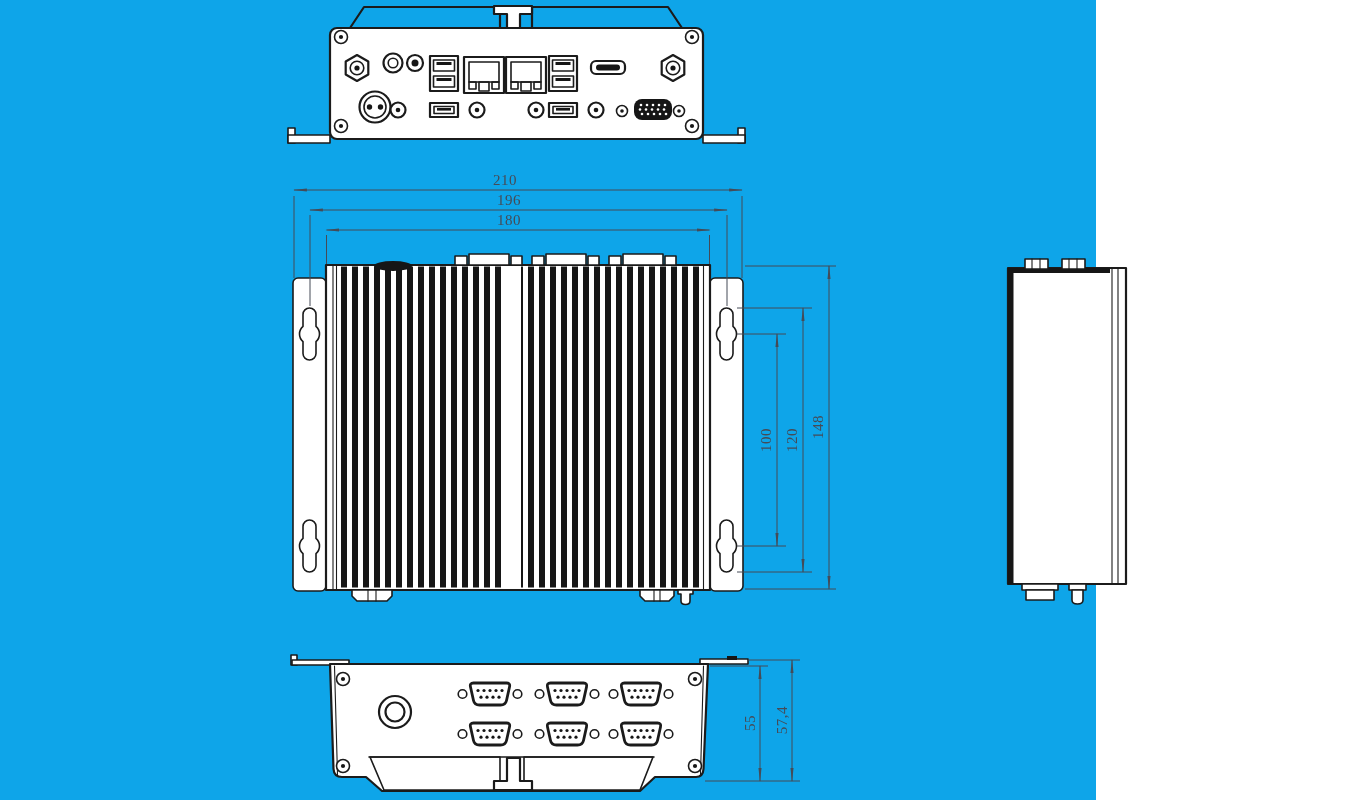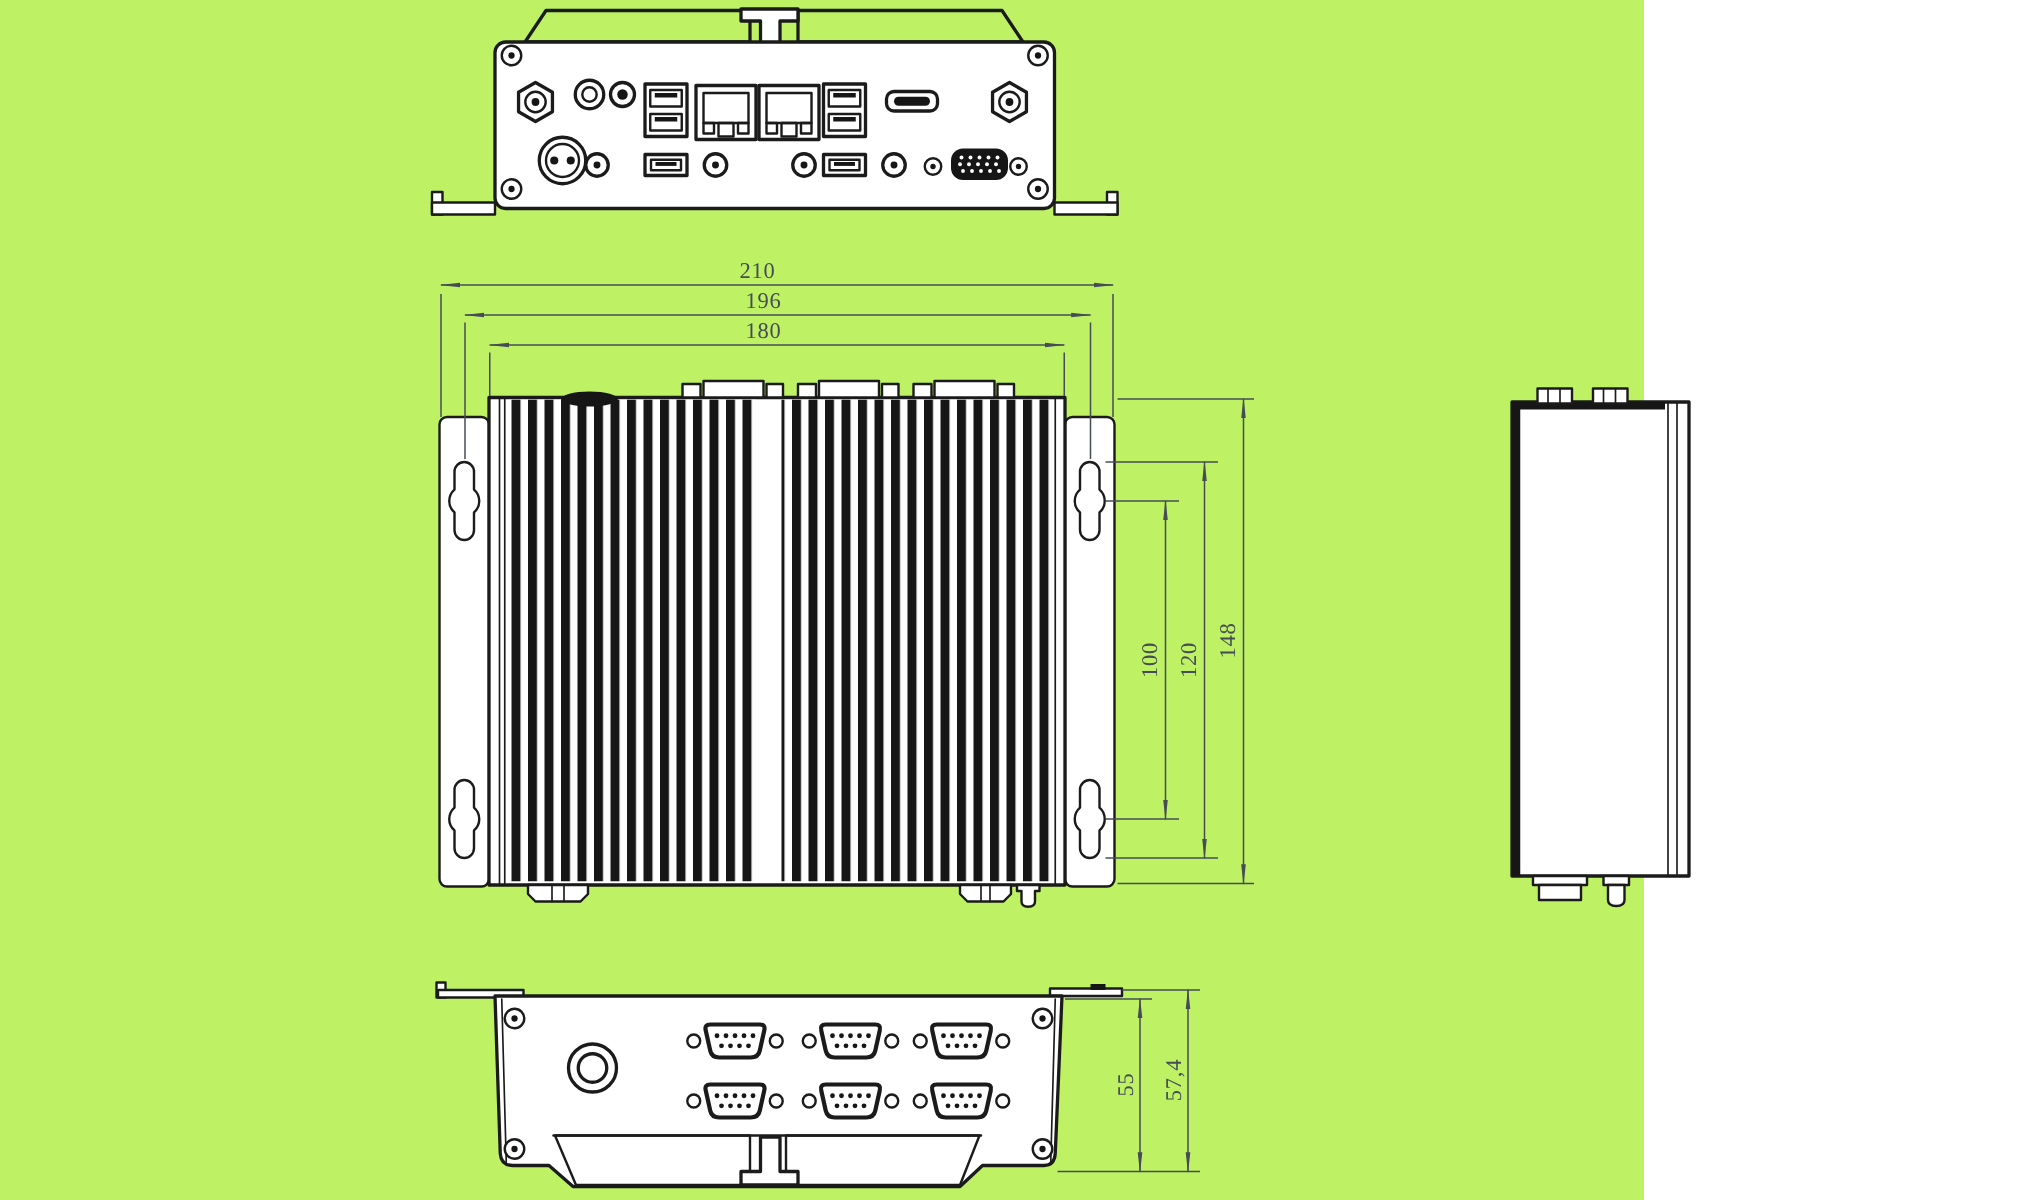--- a/index.html
+++ b/index.html
@@ -1,16 +1,16 @@
 <!DOCTYPE html>
 <html><head>
 <meta charset="utf-8">
 <style>
   html,body{margin:0;padding:0;background:#ffffff;width:1360px;height:800px;overflow:hidden}
-  .page{position:relative;width:1096px;height:800px;background:#bef264}
+  .page{position:relative;width:1096px;height:800px;background:#0ea5e9}
   svg{display:block}
   .s  {stroke:#1b1b1b;fill:none;stroke-width:2.2;stroke-linejoin:round;stroke-linecap:round}
   .s2 {stroke:#1b1b1b;fill:none;stroke-width:1.6;stroke-linejoin:round;stroke-linecap:round}
   .s1 {stroke:#1b1b1b;fill:none;stroke-width:1.1;stroke-linejoin:round;stroke-linecap:round}
   .wf {fill:#ffffff}
   .bf {fill:#161616;stroke:none}
   .ext{stroke:#454b57;stroke-width:1;fill:none}
   .dim{stroke:#454b57;stroke-width:1;fill:none}
   .dimtxt{font-family:"Liberation Serif",serif;font-size:15px;letter-spacing:.5px}
 </style>

